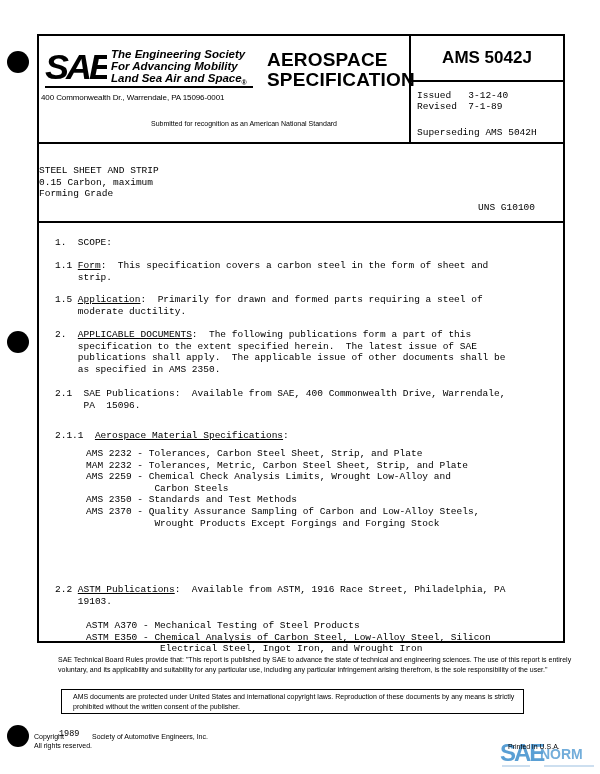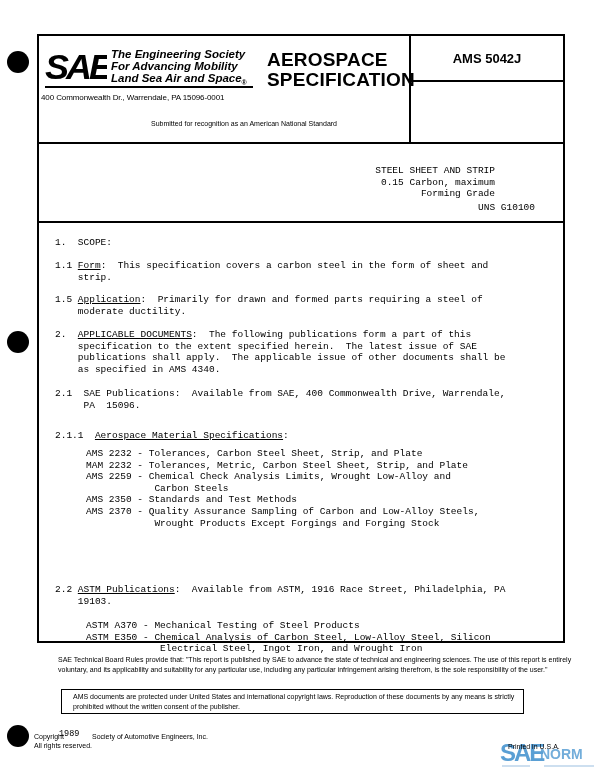--- a/index.html
+++ b/index.html
@@ -8,25 +8,25 @@
   .frame { position: absolute; left: 37px; top: 34px; width: 528px; height: 609px; border: 2px solid #000; box-sizing: border-box; }
   .hdr { position: absolute; left: 0; top: 0; width: 524px; height: 106px; border-bottom: 2px solid #000; }
   .hdr-left { position: absolute; left: 0; top: 0; width: 370px; height: 106px; border-right: 2px solid #000; }
   .sae-logo { position: absolute; left: 6px; top: 14px; width: 62px; height: 34px; }
   .sae-tag { position: absolute; left: 72px; top: 12px; font-family: "Liberation Sans", sans-serif; font-style: italic; font-weight: bold; font-size: 11.5px; line-height: 12px; }
   .sae-rule { position: absolute; left: 6px; top: 50px; width: 208px; height: 2px; background: #000; }
   .sae-addr { position: absolute; left: 2px; top: 57px; font-family: "Liberation Sans", sans-serif; font-size: 8px; white-space: nowrap; letter-spacing: -0.1px; }
   .ams-title { position: absolute; left: 228px; top: 14px; font-family: "Liberation Sans", sans-serif; font-weight: bold; font-size: 19px; line-height: 20px; letter-spacing: 0.2px; }
   .submitted { position: absolute; left: 112px; top: 84px; font-family: "Liberation Sans", sans-serif; font-size: 7px; white-space: nowrap; }
   .hdr-right { position: absolute; left: 372px; top: 0; width: 152px; height: 106px; }
-  .ams-num-box { position: absolute; left: 0; top: 0; width: 152px; height: 44px; border-bottom: 2px solid #000; display: flex; align-items: center; justify-content: center; font-family: "Liberation Sans", sans-serif; font-weight: bold; font-size: 13px; }
+  .ams-num-box { position: absolute; left: 0; top: 0; width: 152px; height: 44px; border-bottom: 2px solid #000; display: flex; align-items: center; justify-content: center; font-family: "Liberation Sans", sans-serif; font-weight: bold; font-size: 17px; }
   .info-box { position: absolute; left: 6px; top: 54px; font-family: "Liberation Mono", monospace; font-size: 9.5px; line-height: 11px; }
   .info-box .sup { margin-top: 15px; }
   .title-sec { position: absolute; left: 0; top: 107px; width: 524px; height: 78px; border-bottom: 2px solid #000; font-family: "Liberation Mono", monospace; font-size: 9.5px; line-height: 11.5px; }
-  .title-lines { position: absolute; left: 0; top: 22px; width: 498px; text-align: right; padding-right: 42px; box-sizing: border-box; }
+  .title-lines { position: absolute; left: 0; top: 22px; width: 498px; text-align: left; padding-right: 42px; box-sizing: border-box; }
   .uns { position: absolute; right: 28px; top: 59px; }
   .body { position: absolute; left: 0; top: 186px; width: 524px; font-family: "Liberation Mono", monospace; font-size: 9.5px; line-height: 11.6px; }
   .para { position: absolute; white-space: pre; }
   .u { text-decoration: underline; }
   .notice { position: absolute; left: 58px; top: 655px; width: 520px; font-family: "Liberation Sans", sans-serif; font-size: 7px; line-height: 9.5px; }
   .copy-box { position: absolute; left: 61px; top: 689px; width: 463px; height: 25px; border: 1px solid #000; box-sizing: border-box; padding: 2px 0 0 11px; font-family: "Liberation Sans", sans-serif; font-size: 7px; line-height: 9.5px; }
   .copyright { position: absolute; left: 34px; top: 733px; font-family: "Liberation Sans", sans-serif; font-size: 7px; line-height: 8.5px; }
   .copyright .yr { position: absolute; left: 25px; top: -3px; font-size: 8.5px; font-family: "Liberation Mono", monospace; }
   .copyright .org { position: absolute; left: 58px; top: 0; white-space: nowrap; }
   .saenorm { position: absolute; left: 500px; top: 739px; width: 95px; height: 30px; }
@@ -53,20 +53,25 @@
       <div class="sae-rule"></div>
       <div class="sae-addr">400 Commonwealth Dr., Warrendale, PA 15096-0001</div>
       <div class="ams-title">
         <div>AEROSPACE</div>
         <div>SPECIFICATION</div>
       </div>
       <div class="submitted">Submitted for recognition as an American National Standard</div>
     </div>
     <div class="hdr-right">
       <div class="ams-num-box">AMS 5042J</div>
+      <div class="info-box">
+        <div style="white-space:pre">Issued   3-12-40</div>
+        <div style="white-space:pre">Revised  7-1-89</div>
+        <div class="sup">Superseding AMS 5042H</div>
+      </div>
     </div>
   </div>
 
   <div class="title-sec">
     <div class="title-lines">
       <div>STEEL SHEET AND STRIP</div>
       <div>0.15 Carbon, maximum</div>
       <div>Forming Grade</div>
     </div>
     <div class="uns">UNS G10100</div>
@@ -77,21 +82,21 @@
 
     <div class="para" style="left:16px;top:38px;"><span>1.1 </span><span class="u">Form</span><span>:  This specification covers a carbon steel in the form of sheet and
     strip.</span></div>
 
     <div class="para" style="left:16px;top:72px;"><span>1.5 </span><span class="u">Application</span><span>:  Primarily for drawn and formed parts requiring a steel of
     moderate ductility.</span></div>
 
     <div class="para" style="left:16px;top:107px;"><span>2.  </span><span class="u">APPLICABLE DOCUMENTS</span><span>:  The following publications form a part of this
     specification to the extent specified herein.  The latest issue of SAE
     publications shall apply.  The applicable issue of other documents shall be
-    as specified in AMS 4340.</span></div>
+    as specified in AMS 2350.</span></div>
 
     <div class="para" style="left:16px;top:166px;">2.1  SAE Publications:  Available from SAE, 400 Commonwealth Drive, Warrendale,
      PA  15096.</div>
 
     <div class="para" style="left:16px;top:208px;"><span>2.1.1  </span><span class="u">Aerospace Material Specifications</span><span>:</span></div>
 
     <div style="position:absolute;left:47px;top:226px;">
       <div class="para" style="position:relative">AMS 2232 - Tolerances, Carbon Steel Sheet, Strip, and Plate</div>
       <div class="para" style="position:relative">MAM 2232 - Tolerances, Metric, Carbon Steel Sheet, Strip, and Plate</div>
       <div class="para" style="position:relative">AMS 2259 - Chemical Check Analysis Limits, Wrought Low-Alloy and

